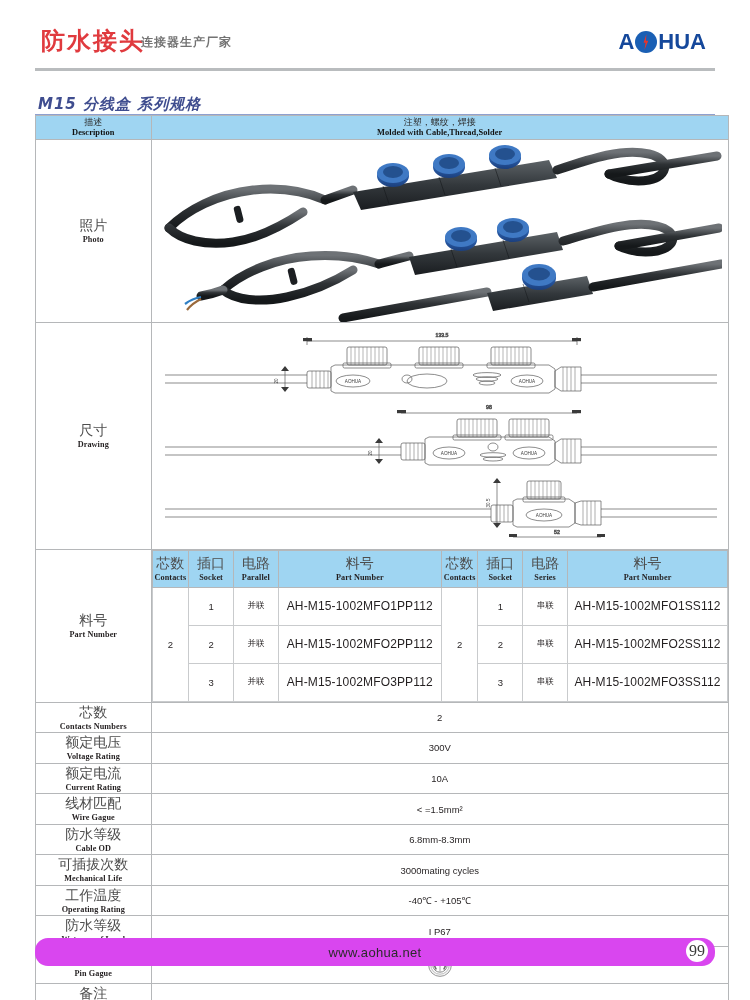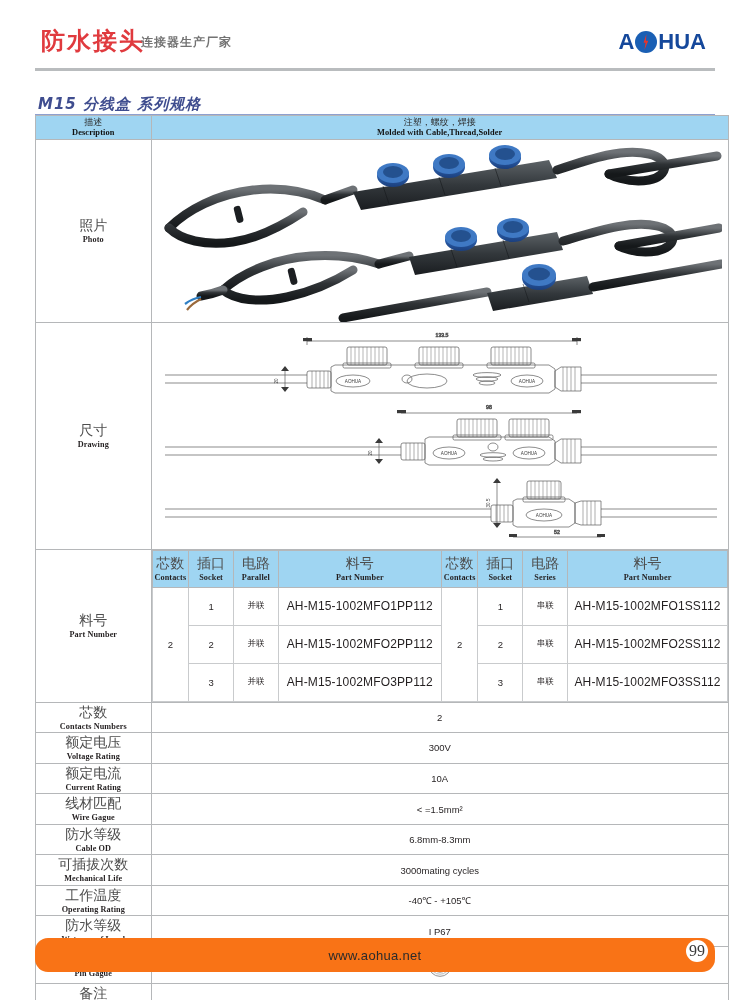--- a/index.html
+++ b/index.html
@@ -62,22 +62,22 @@
   .pn-head td{background:#9fd5f2;border:1px solid #b5b7b9;padding:3px 1px;}
 
   
   .spec-val{font-family:"Liberation Sans",sans-serif;font-size:9.5px;color:#231f20;}
   .r-sm{height:21px;}
 
   
   .pinwrap{display:flex;align-items:center;justify-content:center;height:36px;}
 
   
-  .footer{position:absolute;left:35px;top:938px;width:680px;height:34px;
-    background:#f97316;border-radius:13px;display:flex;align-items:center;
+  .footer{position:absolute;left:35px;top:938px;width:680px;height:28px;
+    background:#d946ef;border-radius:13px;display:flex;align-items:center;
     justify-content:center;}
   .footer-url{font-family:"Liberation Sans",sans-serif;font-size:13px;color:#2b2b2b;
     letter-spacing:.3px;}
   .footer-page{position:absolute;right:7px;top:2px;width:22px;height:22px;border-radius:50%;
     background:#ffffff;display:flex;align-items:center;justify-content:center;
     font-family:Liberation Serif, serif;font-size:16px;color:#3a3a3a;}
   .dimtxt{font-family:"Liberation Sans",sans-serif;font-size:5.2px;fill:#3a3a3a;}
   .vtxt{font-family:"Liberation Sans",sans-serif;font-size:4.6px;fill:#3a3a3a;}
 </style>
 </head>

